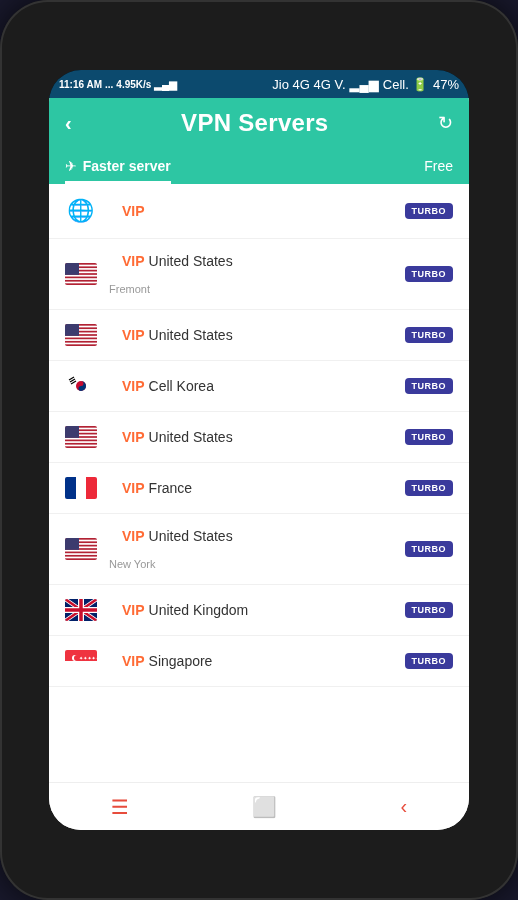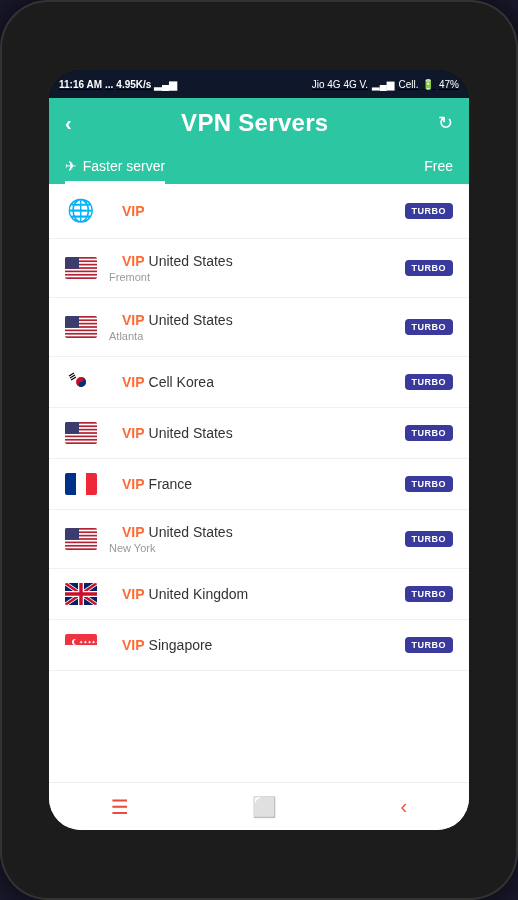--- a/index.html
+++ b/index.html
@@ -32,40 +32,39 @@
       overflow: hidden;
       position: relative;
       display: flex;
       flex-direction: column;
     }
 
     
     .status-bar {
       width: 100%;
       height: 28px;
-      background: #0f172a;
+      background: #0c4a6e;
       display: flex;
       align-items: center;
       justify-content: space-between;
       padding: 0 10px;
       flex-shrink: 0;
-      text-decoration: underline;
     }
 
     .status-left {
       font-size: 10px;
       color: #fff;
       font-weight: bold;
       display: flex;
       align-items: center;
       gap: 3px;
     }
 
     .status-right {
-      font-size: 10px;
+      font-size: 13px;
       color: #fff;
       display: flex;
       align-items: center;
       gap: 4px;
     }
 
     
     .app-content {
       flex: 1;
       background: #f5f5f5;
@@ -123,21 +122,21 @@
       position: relative;
     }
 
     .tab-label {
       color: #fff;
       font-size: 14px;
       padding-bottom: 10px;
     }
 
     .tab-active .tab-label {
-      font-weight: normal;
+      font-weight: bold;
     }
 
     .tab-active::after {
       content: '';
       position: absolute;
       bottom: 0;
       left: 0;
       right: 16px;
       height: 3px;
       background: #fff;
@@ -198,21 +197,21 @@
     .vip-badge-inline {
       color: #ff6b35;
       font-weight: bold;
       font-size: 14px;
       margin-left: 13px;
     }
 
     .server-sub {
       font-size: 11px;
       color: #999;
-      margin-top: 2px;
+      margin-top: 14px;
     }
 
     .turbo-badge {
       background: #3a3a9c;
       color: #fff;
       font-size: 9px;
       font-weight: bold;
       padding: 3px 7px;
       border-radius: 4px;
       letter-spacing: 0.5px;
@@ -332,21 +331,20 @@
               <rect y="15.23" width="32" height="1.69" fill="#fff"></rect>
               <rect y="18.62" width="32" height="1.69" fill="#fff"></rect>
               <rect width="14" height="11.85" fill="#3C3B6E"></rect>
             </svg>
           </div>
           <div class="server-info">
             <div class="server-name">
               <span class="vip-badge-inline">VIP</span>
               <span>United States</span>
             </div>
-            <div class="server-sub">Atlanta</div>
           </div>
           <div class="turbo-badge">TURBO</div>
         </div>
 
         <div class="server-item">
           <div class="flag-icon">
             <svg width="32" height="22" viewBox="0 0 32 22" xmlns="http://www.w3.org/2000/svg">
               <rect width="32" height="22" fill="#fff"></rect>
 
               <circle cx="16" cy="11" r="5" fill="#C60C30"></circle>

